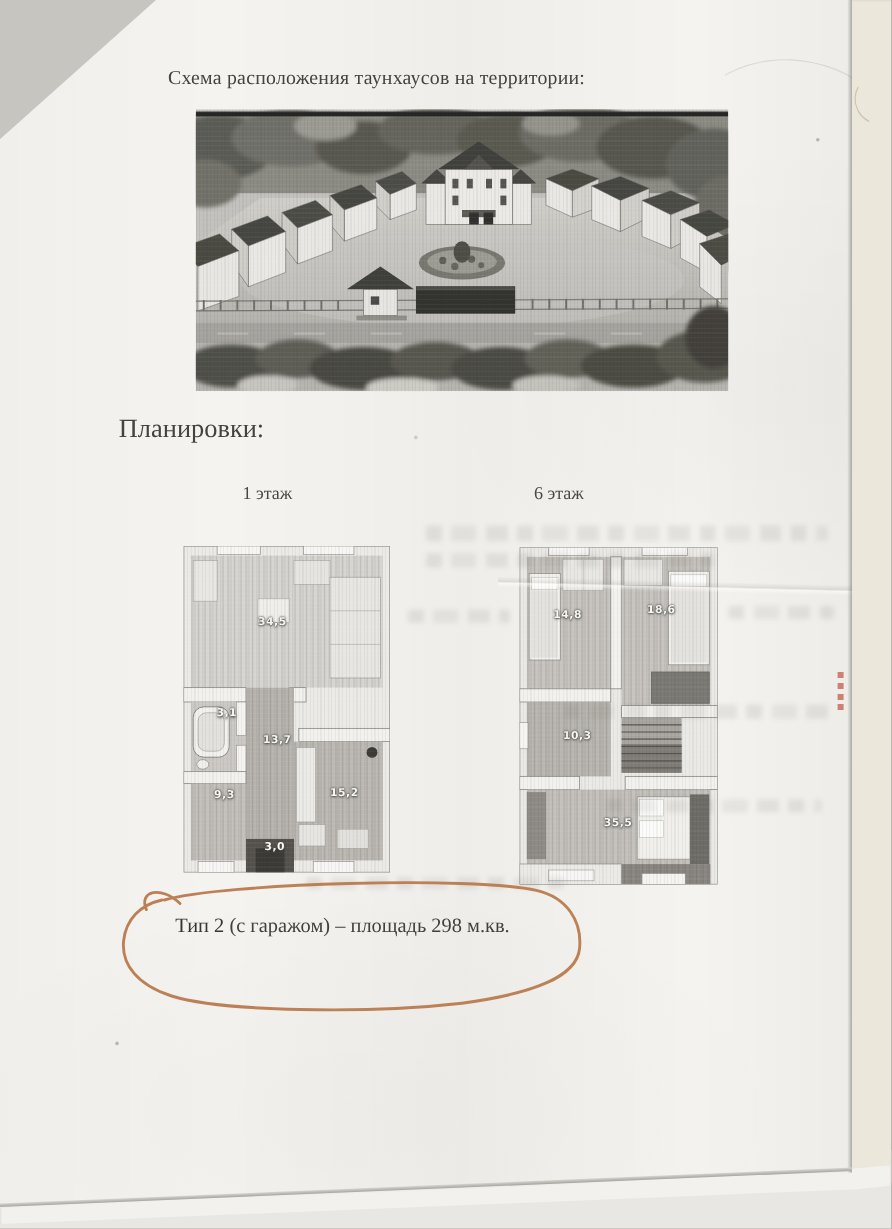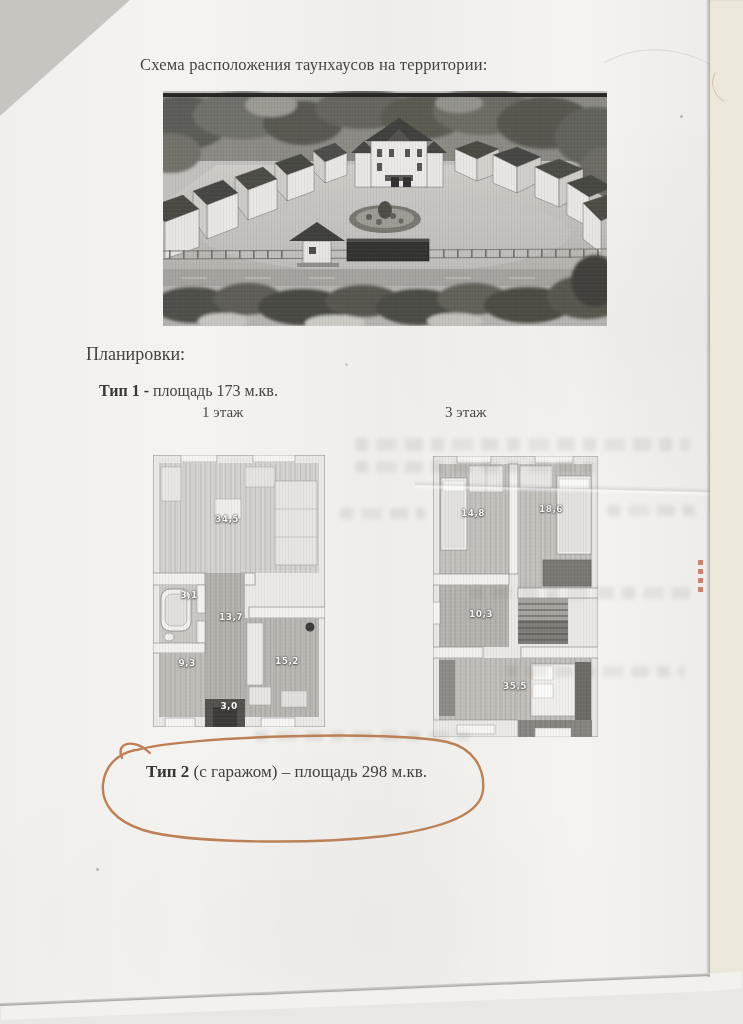--- a/index.html
+++ b/index.html
@@ -48,27 +48,27 @@
   
   .ghost{background:repeating-linear-gradient(90deg, rgba(108,105,96,.65) 0 13px, rgba(0,0,0,0) 13px 21px,
                     rgba(108,105,96,.5) 21px 42px, rgba(0,0,0,0) 42px 50px, rgba(108,105,96,.6) 50px 68px, rgba(0,0,0,0) 68px 76px);
          filter:blur(2px);opacity:.20;border-radius:2px;}
 
   .red-marks{left:698px;top:560px;width:5px;height:32px;opacity:.7;filter:blur(.4px);
              background:repeating-linear-gradient(to bottom,#c0543b 0 5px, rgba(0,0,0,0) 5px 9px);}
 
   
   .doc-title{left:140px;top:55px;width:440px;font-size:16.5px;color:#45433f;letter-spacing:.2px;}
-  .plans-heading{left:86px;top:344px;font-size:18px;color:#45433f;}
+  .plans-heading{left:99px;top:344px;font-size:22px;color:#45433f;}
   .type1-line{left:99px;top:382px;font-size:16px;color:#45433f;}
   .type1-line b{font-weight:700;color:#3b3935;}
   .floor-lab{top:404px;font-size:15px;color:#4a4844;}
   .f1{left:202px;} .f2{left:445px;}
   .type2-line{left:146px;top:762px;font-size:17px;color:#43413d;}
-  .type2-line b{font-weight:700;color:#383632;}
+  .type2-line b{font-weight:400;color:#383632;}
 
   
   .aerial{left:163px;top:91px;width:444px;height:235px;overflow:hidden;
           filter:contrast(.97) brightness(1.01);}
   .halftone::after{content:"";position:absolute;inset:0;pointer-events:none;
           background:repeating-linear-gradient(90deg, rgba(30,30,28,.05) 0 1px, rgba(0,0,0,0) 1px 3px),
                      repeating-linear-gradient(0deg, rgba(255,255,255,.04) 0 1px, rgba(0,0,0,0) 1px 4px);}
   .plan{overflow:visible;}
   .plan1{left:153px;top:455px;width:172px;height:272px;}
   .plan2{left:433px;top:456px;width:165px;height:281px;}
@@ -248,23 +248,22 @@
           <ellipse cx="424" cy="206" rx="40" ry="22" fill="#55544b"></ellipse>
           <ellipse cx="432" cy="190" rx="24" ry="26" fill="#3f3e38"></ellipse>
           <ellipse cx="60" cy="230" rx="25" ry="8" fill="#c6c5bf"></ellipse>
           <ellipse cx="172" cy="232" rx="30" ry="8" fill="#ccccc5"></ellipse>
           <ellipse cx="292" cy="230" rx="28" ry="8" fill="#c3c2bb"></ellipse>
         </g>
       </svg>
     </div>
 
     <div class="abs plans-heading">Планировки:</div>
-    <div class="abs type1-line"><b>Тип 1 -</b><span> площадь 173 м.кв.</span></div>
     <div class="abs floor-lab f1">1 этаж</div>
-    <div class="abs floor-lab f2">3 этаж</div>
+    <div class="abs floor-lab f2">6 этаж</div>
 
     <div class="abs plan plan1 halftone">
       <svg width="172" height="272" viewBox="0 0 172 272" xmlns="http://www.w3.org/2000/svg">
         <defs>
           <pattern id="st1" width="5" height="5" patternUnits="userSpaceOnUse">
             <line x1="2.5" y1="0" x2="2.5" y2="5" stroke="rgba(50,48,44,0.10)" stroke-width="1.4"></line>
           </pattern>
         </defs>
         <rect width="172" height="272" fill="#eceae7" stroke="#8f8d88"></rect>
         <rect x="6" y="8" width="160" height="110" fill="#d7d5d1"></rect>

